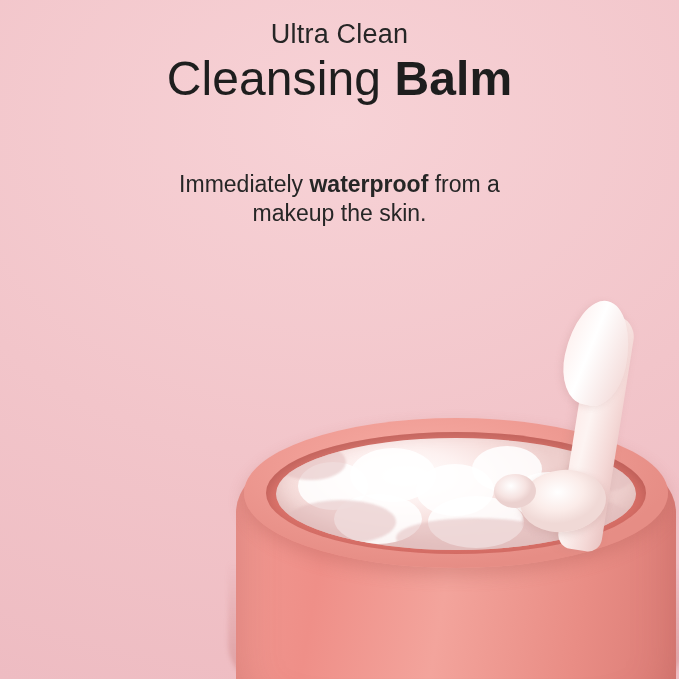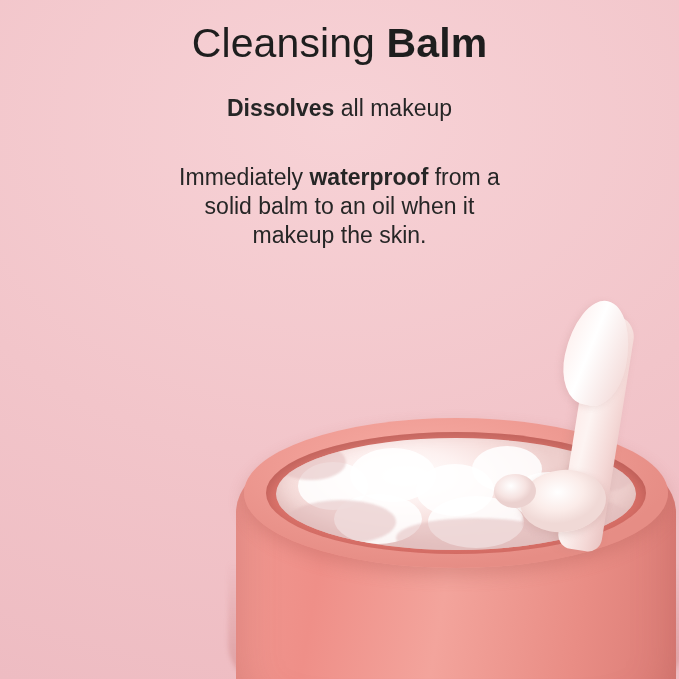--- a/index.html
+++ b/index.html
@@ -41,21 +41,21 @@
     z-index: 5;
   }
   .eyebrow {
     font-size: 27px;
     line-height: 36px;
     font-weight: 400;
     letter-spacing: 0.2px;
     color: #262626;
   }
   .headline {
-    font-size: 41px;
+    font-size: 48px;
     line-height: 50px;
     font-weight: 400;
     letter-spacing: 0.1px;
     color: #1e1e1e;
     margin-top: 2px;
   }
   .headline b {
     font-weight: 700;
   }
 
@@ -218,39 +218,36 @@
     <div class="balm-shade" style="left:290px; top:14px; width:70px; height:40px;"></div>
   </div>
 
   <div class="crumb" style="left:494px; top:474px; width:42px; height:34px;"></div>
 
   <div class="jar spatula-handle"></div>
   <div class="jar spatula-head"></div>
   <div class="jar spatula-scoop"></div>
 
   <div class="textwrap">
+    <div class="eyebrow">Ultra Clean</div>
     <div class="headline">
       <span>Cleansing</span>
       <b>Balm</b>
     </div>
 
     <div class="benefits">
 
       <div class="benefit">
-        <span class="ln">
-          <b>Dissolves</b><span> all makeup</span>
-        </span>
       </div>
 
       <div class="benefit">
       </div>
 
       <div class="benefit">
         <span class="ln">
           <span>Immediately </span><b>waterproof</b><span> from a</span>
         </span>
-        <span class="ln">solid balm to an oil when it</span>
         <span class="ln">makeup the skin.</span>
       </div>
 
     </div>
   </div>
 </div>
 
 </body></html>

